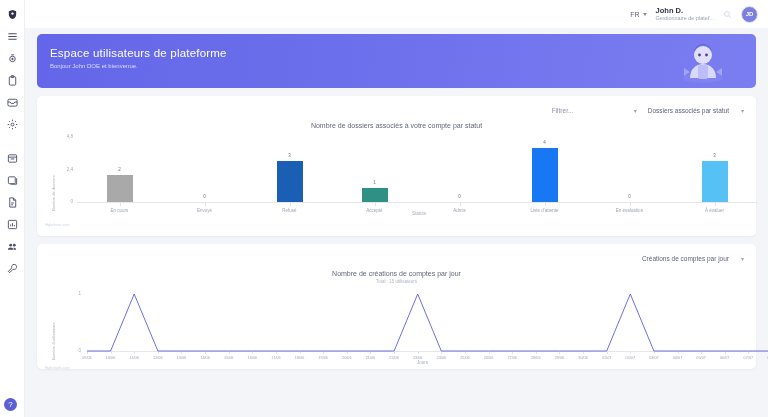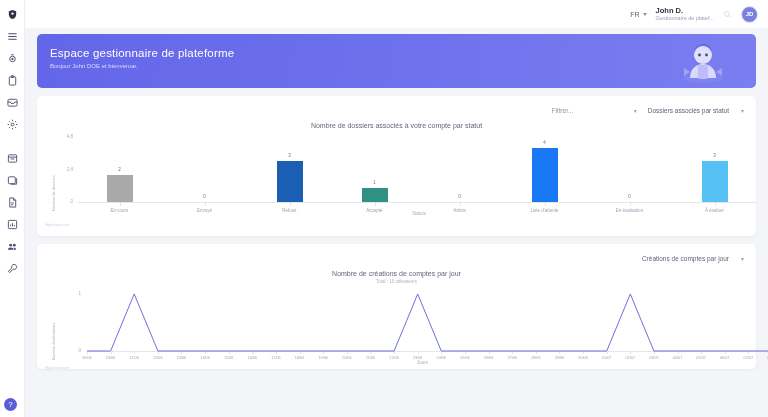--- a/index.html
+++ b/index.html
@@ -224,21 +224,21 @@
             <circle cx="10.5" cy="10.5" r="6.5"></circle>
             <path d="M15.5 15.5L21 21"></path>
           </svg>
       </span>
       <div class="avatar">JD</div>
     </div>
 
     <div class="content">
 
       <div class="banner">
-        <div class="banner-title">Espace gestionnaire de plateforme</div>
+        <div class="banner-title">Espace utilisateurs de plateforme</div>
         <div class="banner-sub">Bonjour John DOE et bienvenue.</div>
         <div class="banner-art">
           <svg width="54" height="46" viewBox="0 0 54 46">
             <ellipse cx="27" cy="40" rx="20" ry="5" fill="#8b8ef2" opacity=".5"></ellipse>
             <path d="M14 40c0-9 6-14 13-14s13 5 13 14z" fill="#e9eaff"></path>
             <circle cx="27" cy="17" r="9" fill="#f2f3ff"></circle>
             <path d="M18 16a9 9 0 0 1 18 0v-1a9 9 0 0 0-18 0z" fill="#5a5ec9"></path>
             <circle cx="23.5" cy="17" r="1.4" fill="#3d4066"></circle>
             <circle cx="30.5" cy="17" r="1.4" fill="#3d4066"></circle>
             <rect x="22" y="27" width="10" height="14" rx="2" fill="#c9cbfb"></rect>

